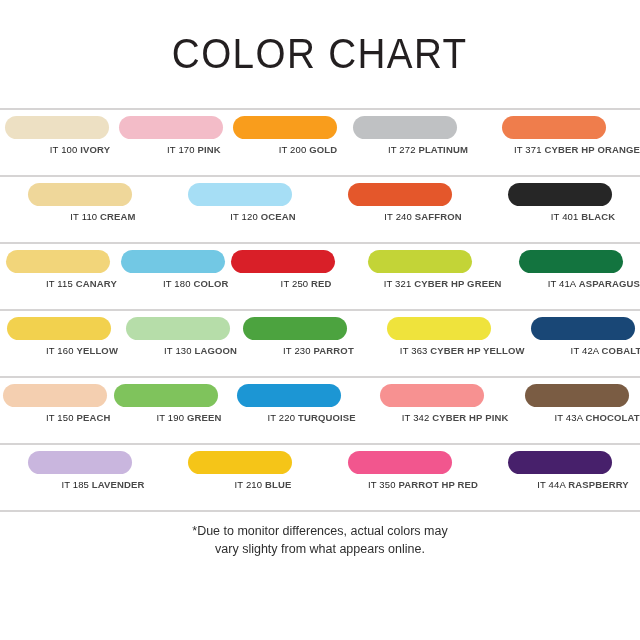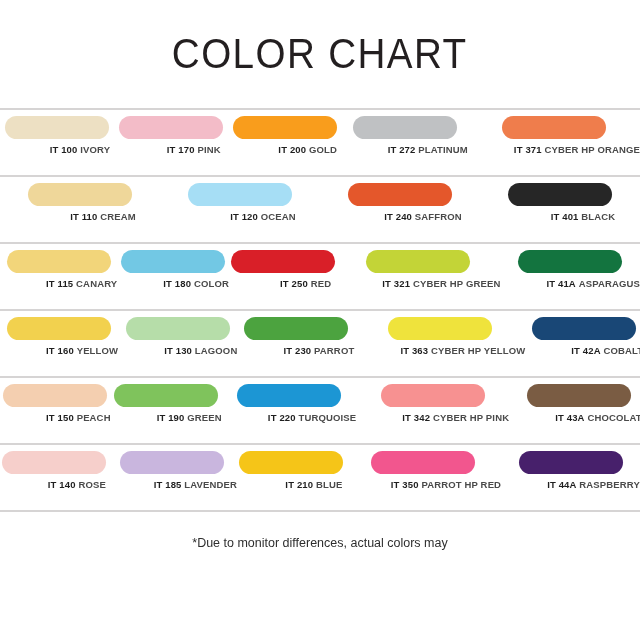--- a/index.html
+++ b/index.html
@@ -80,37 +80,37 @@
   .swatch-label {
     margin-top: 6px;
     font-size: 9.5px;
     color: #3a3a3a;
     white-space: nowrap;
     letter-spacing: 0.15px;
     line-height: 1;
   }
 
   .swatch-code {
-    font-weight: bold;
+    font-weight: normal;
     color: #1f1f1f;
     margin-left: 46px;
   }
 
   .swatch-name {
     font-weight: bold;
     color: #4a4a4a;
   }
 
   .footer-note {
     flex: 1 1 auto;
     display: flex;
     flex-direction: column;
     align-items: center;
     justify-content: flex-start;
-    padding-top: 22px;
+    padding-top: 10px;
   }
 
   .footer-line {
     font-size: 12.5px;
     color: #2e2e2e;
     line-height: 18px;
     text-align: center;
     white-space: nowrap;
   }
 </style>
@@ -231,24 +231,20 @@
           <div class="swatch-label"><span class="swatch-code">IT 342</span> <span class="swatch-name">CYBER HP PINK</span></div>
         </div>
         <div class="swatch-cell">
           <div class="swatch" style="background: rgb(122, 92, 67);"></div>
           <div class="swatch-label"><span class="swatch-code">IT 43A</span> <span class="swatch-name">CHOCOLATE</span></div>
         </div>
       </div>
       <div class="divider" style="background: rgb(214, 212, 212);"></div>
       <div class="swatch-row">
         <div class="swatch-cell">
-          <div class="swatch" style="background: rgb(246, 207, 203);"></div>
-          <div class="swatch-label"><span class="swatch-code">IT 140</span> <span class="swatch-name">ROSE</span></div>
-        </div>
-        <div class="swatch-cell">
           <div class="swatch" style="background: rgb(201, 182, 222);"></div>
           <div class="swatch-label"><span class="swatch-code">IT 185</span> <span class="swatch-name">LAVENDER</span></div>
         </div>
         <div class="swatch-cell">
           <div class="swatch" style="background: rgb(245, 197, 24);"></div>
           <div class="swatch-label"><span class="swatch-code">IT 210</span> <span class="swatch-name">BLUE</span></div>
         </div>
         <div class="swatch-cell">
           <div class="swatch" style="background: rgb(242, 86, 142);"></div>
           <div class="swatch-label"><span class="swatch-code">IT 350</span> <span class="swatch-name">PARROT HP RED</span></div>
@@ -256,15 +252,16 @@
         <div class="swatch-cell">
           <div class="swatch" style="background: rgb(71, 32, 107);"></div>
           <div class="swatch-label"><span class="swatch-code">IT 44A</span> <span class="swatch-name">RASPBERRY</span></div>
         </div>
       </div>
       <div class="divider" style="background: rgb(214, 212, 212);"></div>
     </div>
 
   <div class="footer-note">
     <div class="footer-line">*Due to monitor differences, actual colors may</div>
+    <div class="footer-line">vary slighty from what appears online.</div>
   </div>
 
 </div>
 
 </body></html>

